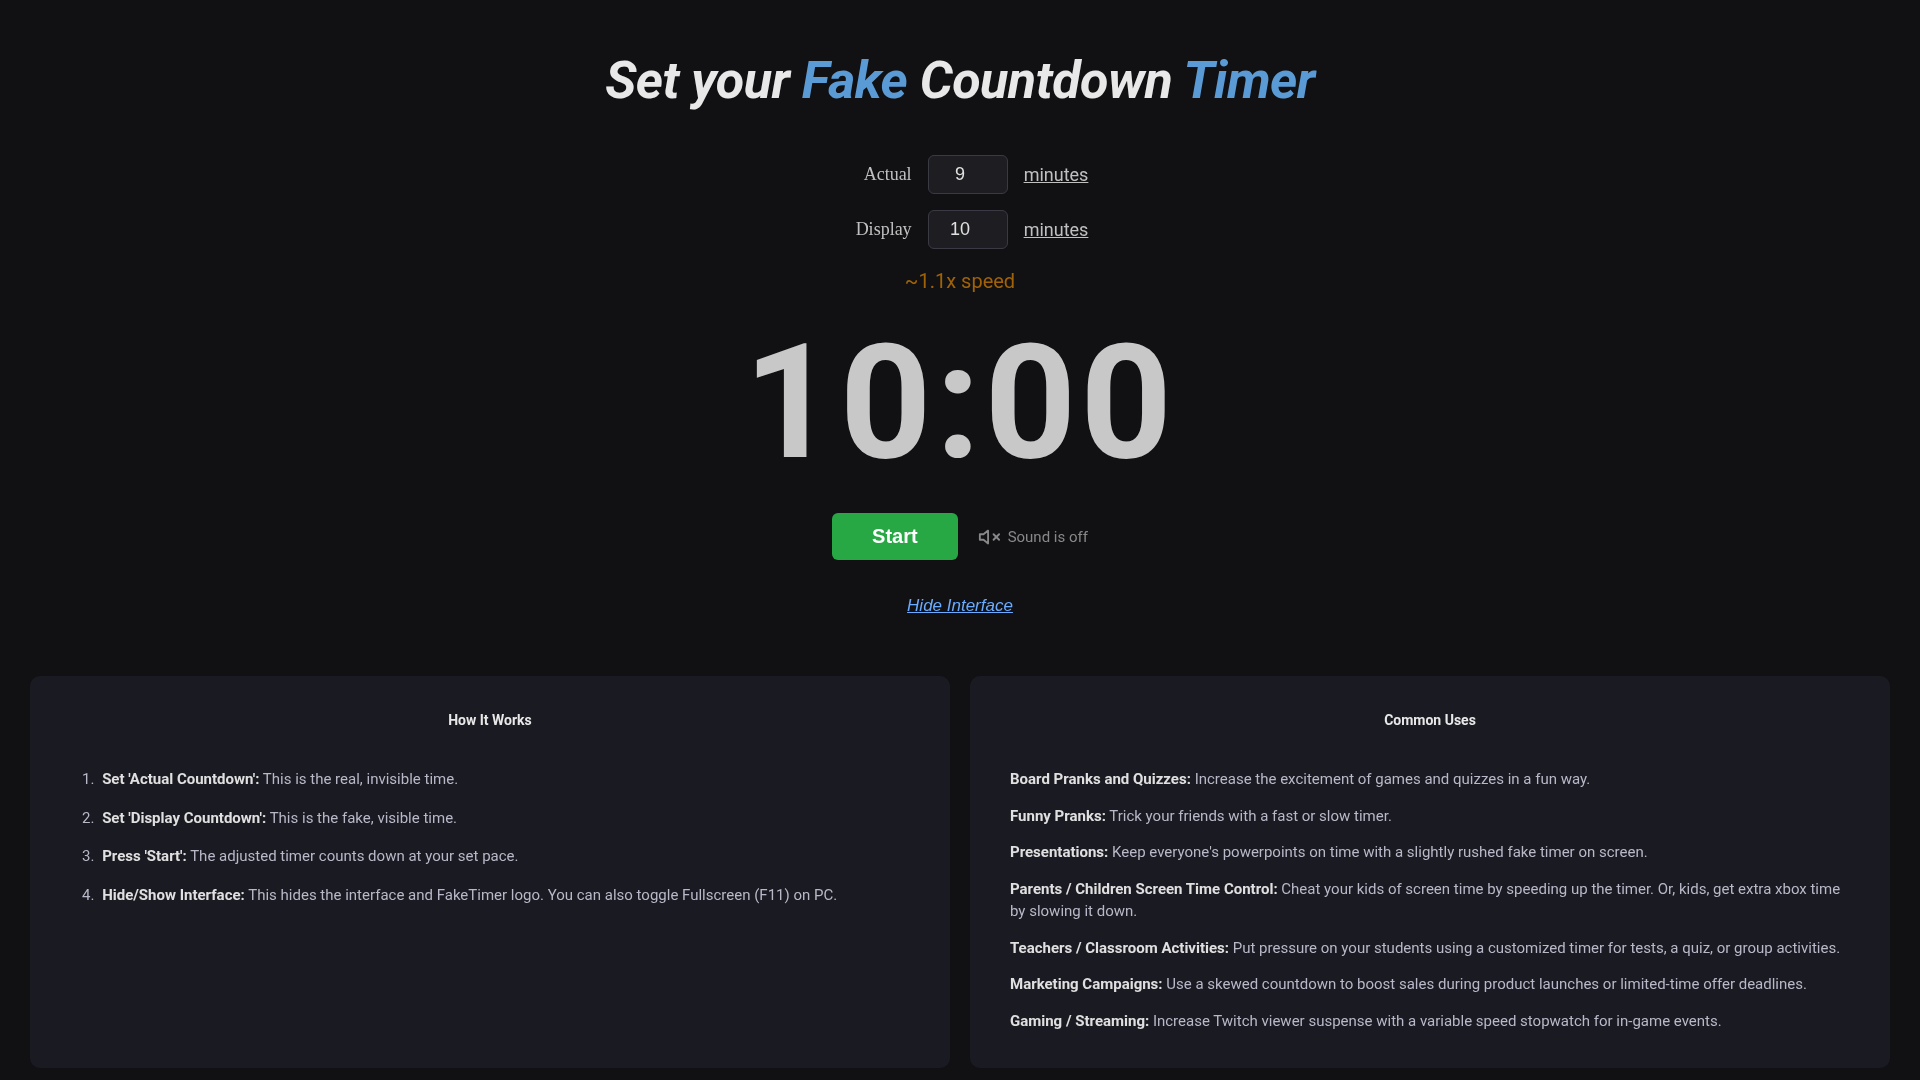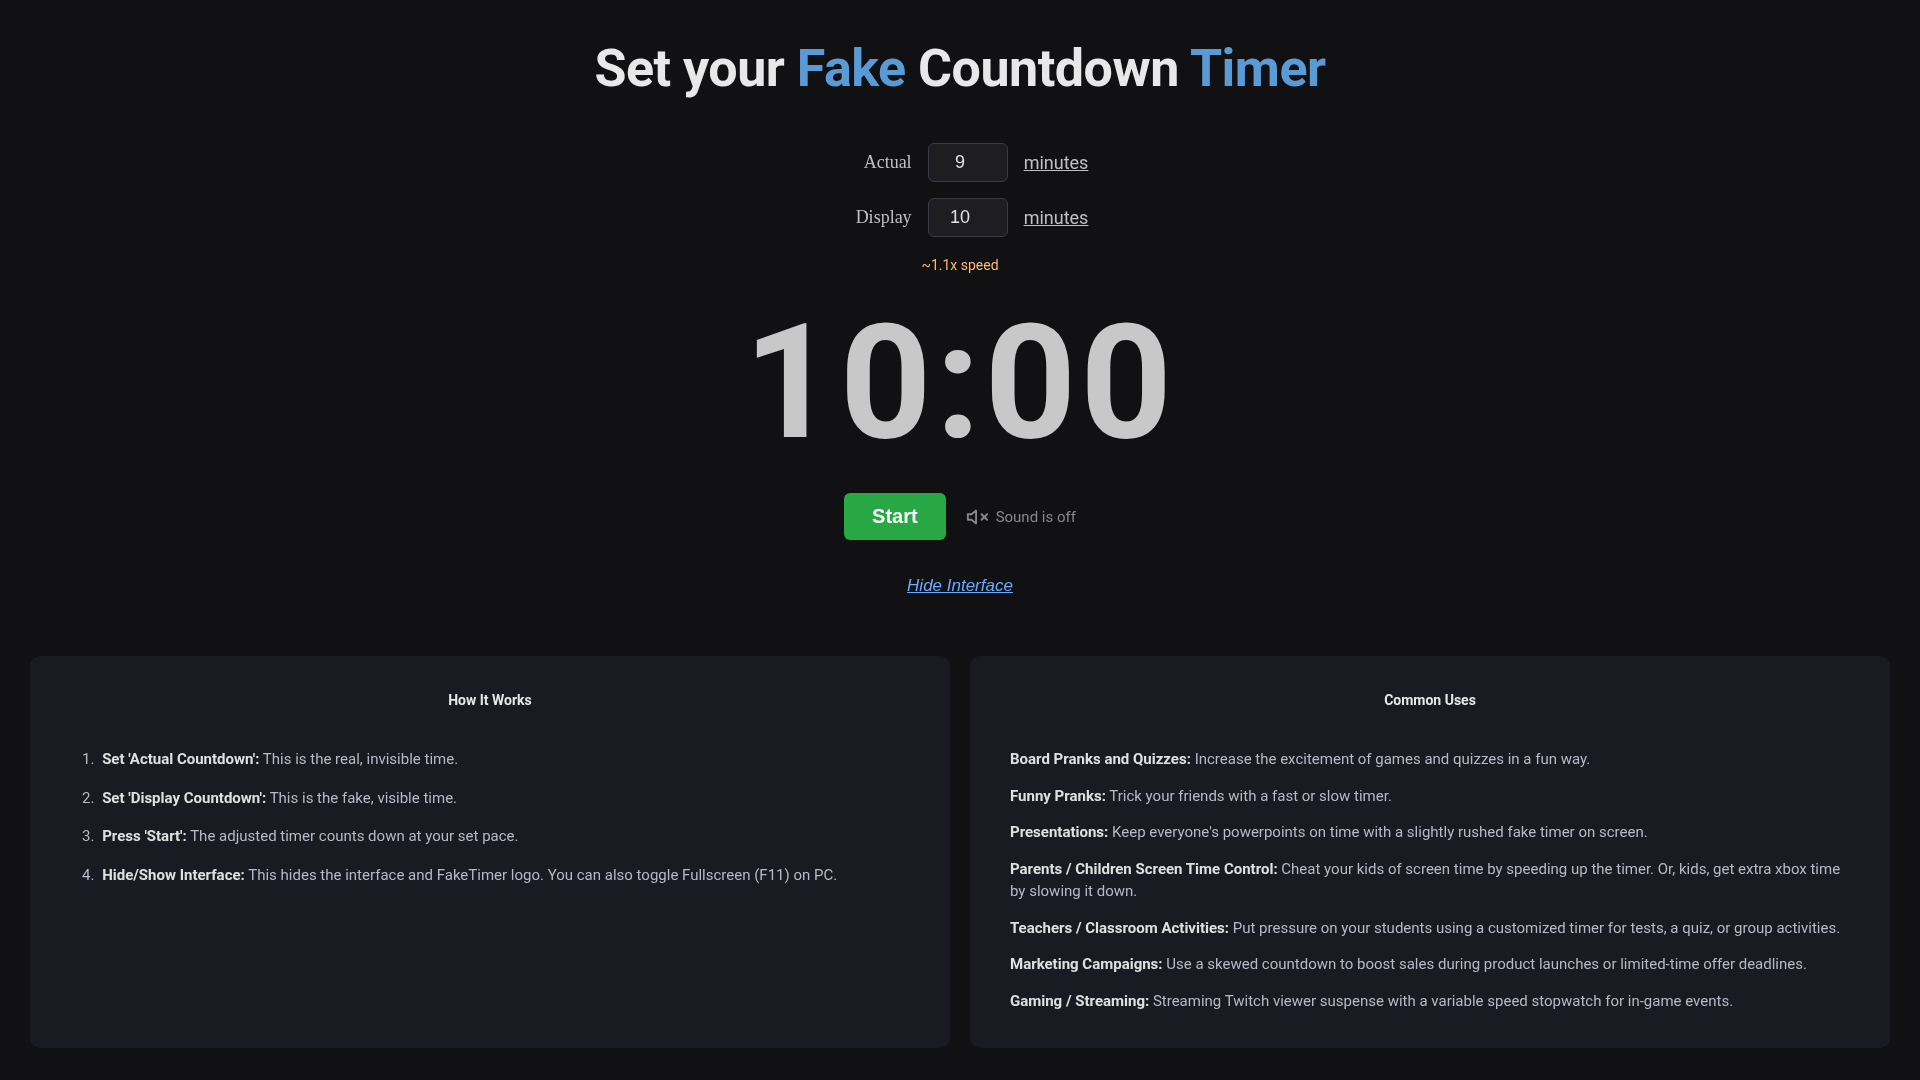--- a/index.html
+++ b/index.html
@@ -15,22 +15,23 @@
     .page-wrapper {
       width: 1920px;
       display: flex;
       flex-direction: column;
       align-items: center;
     }
 
     
     .header-section {
       text-align: center;
-      padding-top: 38px;
+      padding-top: 50px;
       margin-bottom: 20px;
+      font-style: italic;
     }
 
     .main-title {
       font-size: 52px;
       font-weight: 700;
       color: #e8e8e8;
       letter-spacing: -0.5px;
     }
 
     .title-fake {
@@ -76,22 +77,22 @@
       outline: none;
     }
 
     .control-unit {
       font-size: 18px;
       color: #c0c0c0;
       text-decoration: underline;
     }
 
     .speed-display {
-      font-size: 14px;
-      color: #fdba74;
+      font-size: 20px;
+      color: #a16207;
       margin-top: 4px;
     }
 
     
     .timer-section {
       margin-top: 30px;
       text-align: center;
     }
 
     .timer-display {
@@ -111,21 +112,21 @@
       margin-top: 30px;
     }
 
     .start-button {
       background-color: #28a745;
       color: #fff;
       border: none;
       border-radius: 6px;
       font-size: 20px;
       font-weight: 600;
-      padding: 12px 28px;
+      padding: 12px 40px;
       cursor: pointer;
     }
 
     .sound-indicator {
       display: flex;
       align-items: center;
       gap: 8px;
       color: #888;
       font-size: 15px;
       text-align: right;
@@ -293,19 +294,19 @@
 
     <div class="info-card">
       <div class="info-card-title">Common Uses</div>
       <ul class="common-uses-list">
         <li><span class="use-bold">Board Pranks and Quizzes:</span><span> Increase the excitement of games and quizzes in a fun way.</span></li>
         <li><span class="use-bold">Funny Pranks:</span><span> Trick your friends with a fast or slow timer.</span></li>
         <li><span class="use-bold">Presentations:</span><span> Keep everyone's powerpoints on time with a slightly rushed fake timer on screen.</span></li>
         <li><span class="use-bold">Parents / Children Screen Time Control:</span><span> Cheat your kids of screen time by speeding up the timer. Or, kids, get extra xbox time by slowing it down.</span></li>
         <li><span class="use-bold">Teachers / Classroom Activities:</span><span> Put pressure on your students using a customized timer for tests, a quiz, or group activities.</span></li>
         <li><span class="use-bold">Marketing Campaigns:</span><span> Use a skewed countdown to boost sales during product launches or limited-time offer deadlines.</span></li>
-        <li><span class="use-bold">Gaming / Streaming:</span><span> Streaming Twitch viewer suspense with a variable speed stopwatch for in-game events.</span></li>
+        <li><span class="use-bold">Gaming / Streaming:</span><span> Increase Twitch viewer suspense with a variable speed stopwatch for in-game events.</span></li>
       </ul>
     </div>
 
   </div>
 
 </div>
 
 </body></html>

